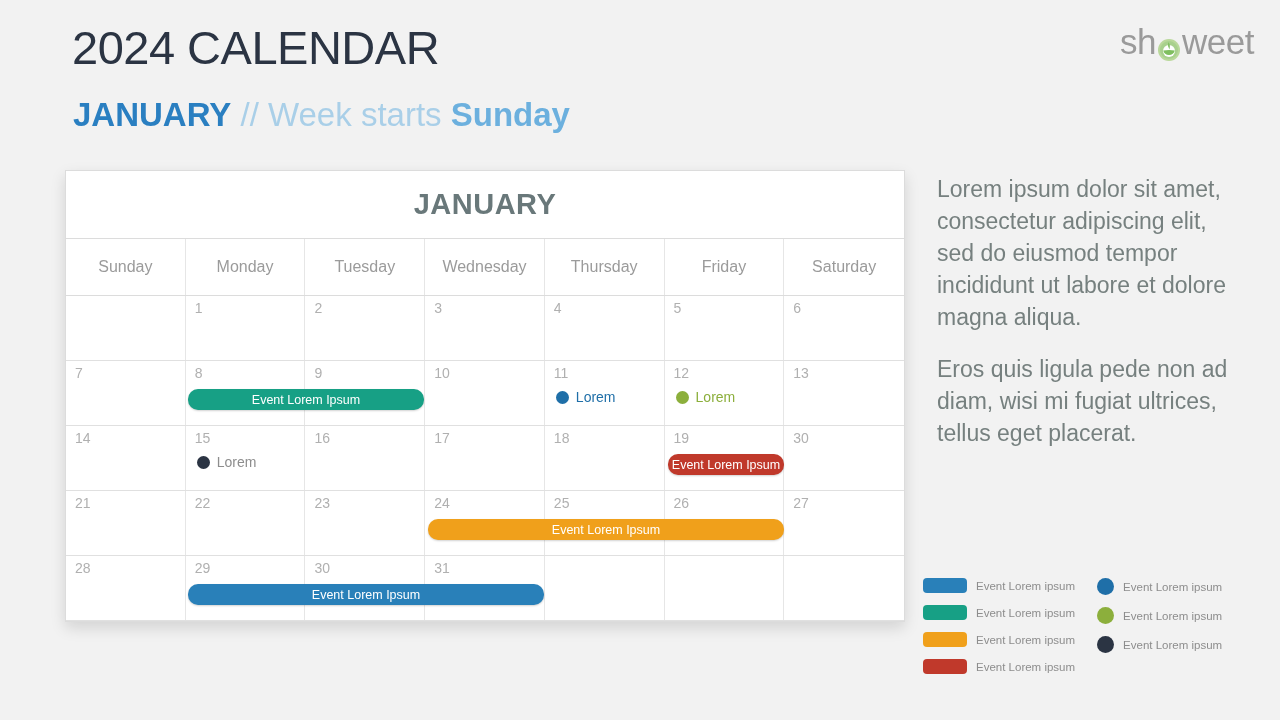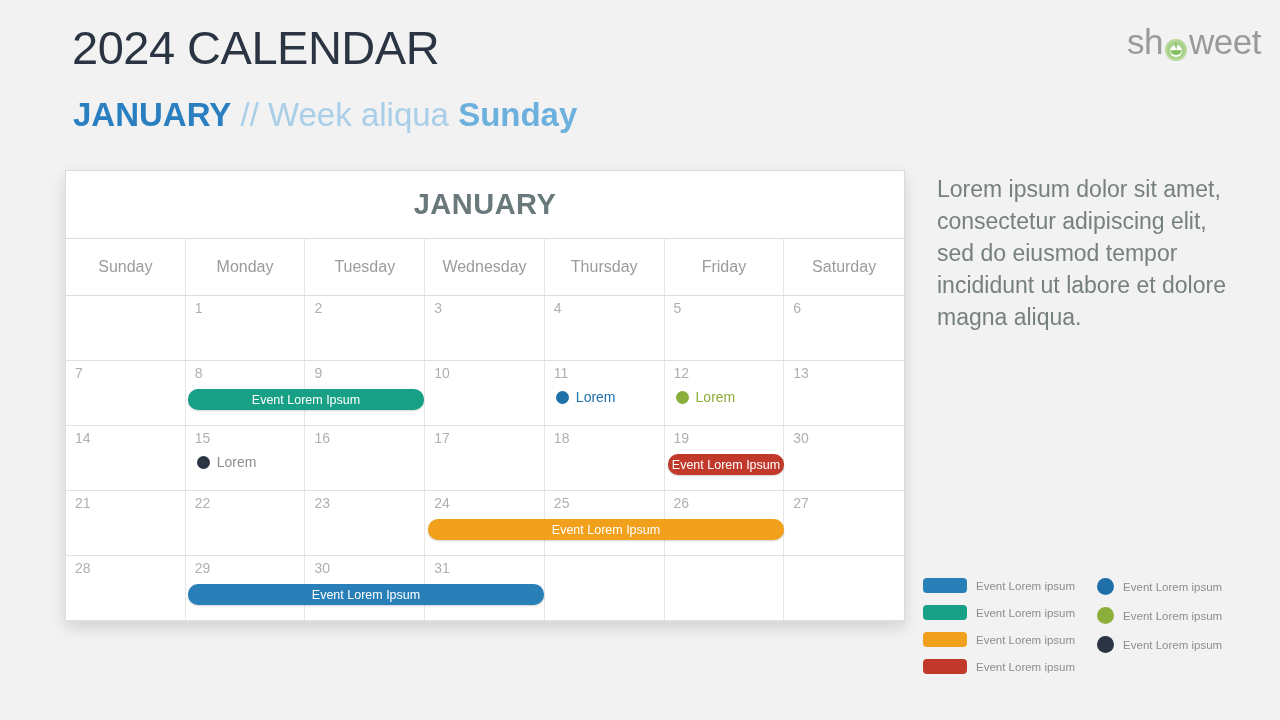--- a/index.html
+++ b/index.html
@@ -36,21 +36,21 @@
     line-height: 1.2;
     white-space: nowrap;
   }
   .sub-month   { color: #2a7fc1; font-weight: bold; }
   .sub-sep     { color: #a9cfe8; font-weight: normal; }
   .sub-weekday { color: #6cb0de; font-weight: bold; }
 
   
   .logo {
     position: absolute;
-    right: 19px;
+    right: 26px;
     top: 24px;
     font-size: 35px;
     color: #9a9a9a;
     letter-spacing: -0.5px;
     display: flex;
     align-items: center;
     line-height: 1;
   }
   .logo-mark {
     display: inline-block;
@@ -197,21 +197,21 @@
     border-radius: 50%;
     flex: none;
   }
 </style>
 </head>
 <body>
 
 <h1 class="slide-title">2024 CALENDAR</h1>
 
 <div class="slide-subtitle">
-  <span class="sub-month">JANUARY</span><span class="sub-sep"> // Week aliqua </span><span class="sub-weekday">Sunday</span>
+  <span class="sub-month">JANUARY</span><span class="sub-sep"> // Week starts </span><span class="sub-weekday">Sunday</span>
 </div>
 
 <div class="logo">
   <span>sh</span>
   <span class="logo-mark">
     <svg viewBox="0 0 24 24" width="24" height="24">
       <circle cx="12" cy="12" r="11" fill="#b9d89a"></circle>
       <path d="M12 3 A9 9 0 0 1 12 21 A9 9 0 0 1 12 3 Z" fill="#a8d08d"></path>
       <path d="M6 13 a6 6 0 0 0 12 0 a6 6 0 0 0 -12 0" fill="#ffffff"></path>
       <path d="M6.2 12.6 q6 -1.2 11.6 0 a6 6 0 0 1 -11.6 0 Z" fill="#7fbf5f"></path>
@@ -354,20 +354,21 @@
       </div>
       <div class="event-bar" style="background: rgb(23, 160, 133); left: 122px; width: 236px; top: 93px;">Event Lorem Ipsum</div>
       <div class="event-bar" style="background: rgb(192, 57, 43); left: 602px; width: 116px; top: 158px;">Event Lorem Ipsum</div>
       <div class="event-bar" style="background: rgb(240, 160, 27); left: 362px; width: 356px; top: 223px;">Event Lorem Ipsum</div>
       <div class="event-bar" style="background: rgb(41, 128, 185); left: 122px; width: 356px; top: 288px;">Event Lorem Ipsum</div>
     </div>
 </div>
 
 <div class="side-text">
   <p>Lorem ipsum dolor sit amet, consectetur adipiscing elit, sed do eiusmod tempor incididunt ut labore et dolore magna aliqua.</p>
+  <p>Eros quis ligula pede non ad diam, wisi mi fugiat ultrices, tellus eget placerat.</p>
 </div>
 
 <div class="legend">
   <div class="legend-col" id="legend-bars">
       <div class="legend-item">
         <span class="legend-bar" style="background: rgb(41, 128, 185);"></span>
         <span>Event Lorem ipsum</span>
       </div>
       <div class="legend-item">
         <span class="legend-bar" style="background: rgb(23, 160, 133);"></span>

